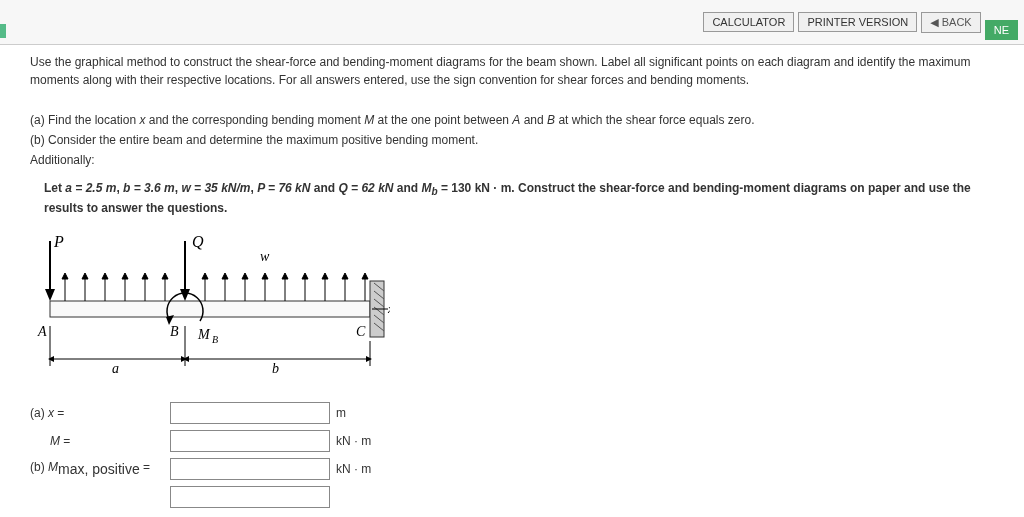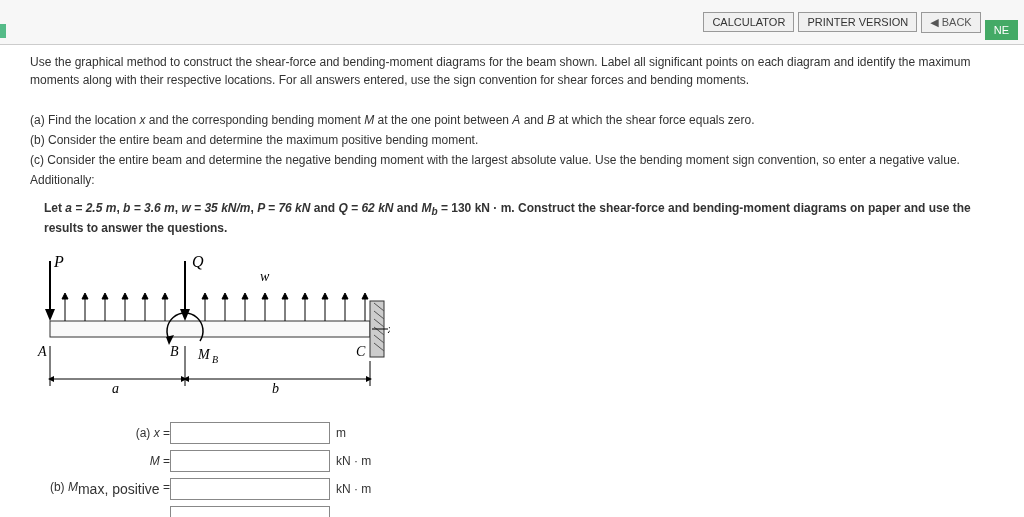--- a/index.html
+++ b/index.html
@@ -50,21 +50,21 @@
   }
   .answers { margin-top: 6px; }
   .answer-row {
     display: flex;
     align-items: center;
     margin: 4px 0;
     height: 24px;
   }
   .answer-label {
     width: 140px;
-    text-align: right;
+    text-align: left;
   }
   .answer-row input[type="text"] {
     width: 150px;
     height: 18px;
     border: 1px solid #888;
     padding: 1px 4px;
     font-size: 12px;
   }
   .unit {
     margin-left: 6px;
@@ -85,21 +85,20 @@
 
 <div class="left-strip"></div>
 
 <div class="content">
   <div class="intro">Use the graphical method to construct the shear-force and bending-moment diagrams for the beam shown. Label all significant points on each diagram and identify the maximum moments along with their respective locations. For all answers entered, use the sign convention for shear forces and bending moments.</div>
 
   <div class="part">
     <span>(a) Find the location </span><span class="i">x</span><span> and the corresponding bending moment </span><span class="i">M</span><span> at the one point between </span><span class="i">A</span><span> and </span><span class="i">B</span><span> at which the shear force equals zero.</span>
   </div>
   <div class="part">(b) Consider the entire beam and determine the maximum positive bending moment.</div>
-  <div class="part">(c) Consider the entire beam and determine the negative bending moment with the largest absolute value.  Use the bending moment sign convention, so enter a negative value.</div>
   <div class="part">Additionally:</div>
 
   <div class="given">
     <span>Let </span><span class="i">a = 2.5 m</span><span>, </span><span class="i">b = 3.6 m</span><span>, </span><span class="i">w = 35 kN/m</span><span>, </span><span class="i">P = 76 kN</span><span> and </span><span class="i">Q = 62 kN</span><span> and </span><span class="i">M</span><sub class="i">b</sub><span> = 130 kN · m</span><span>. Construct the shear-force and bending-moment diagrams on paper and use the results to answer the questions.</span>
   </div>
 
   <div class="diagram">
     <svg width="360" height="160" viewBox="0 0 360 160">
 
       <rect x="20" y="70" width="320" height="16" fill="#f9f9f9" stroke="#333"></rect>

